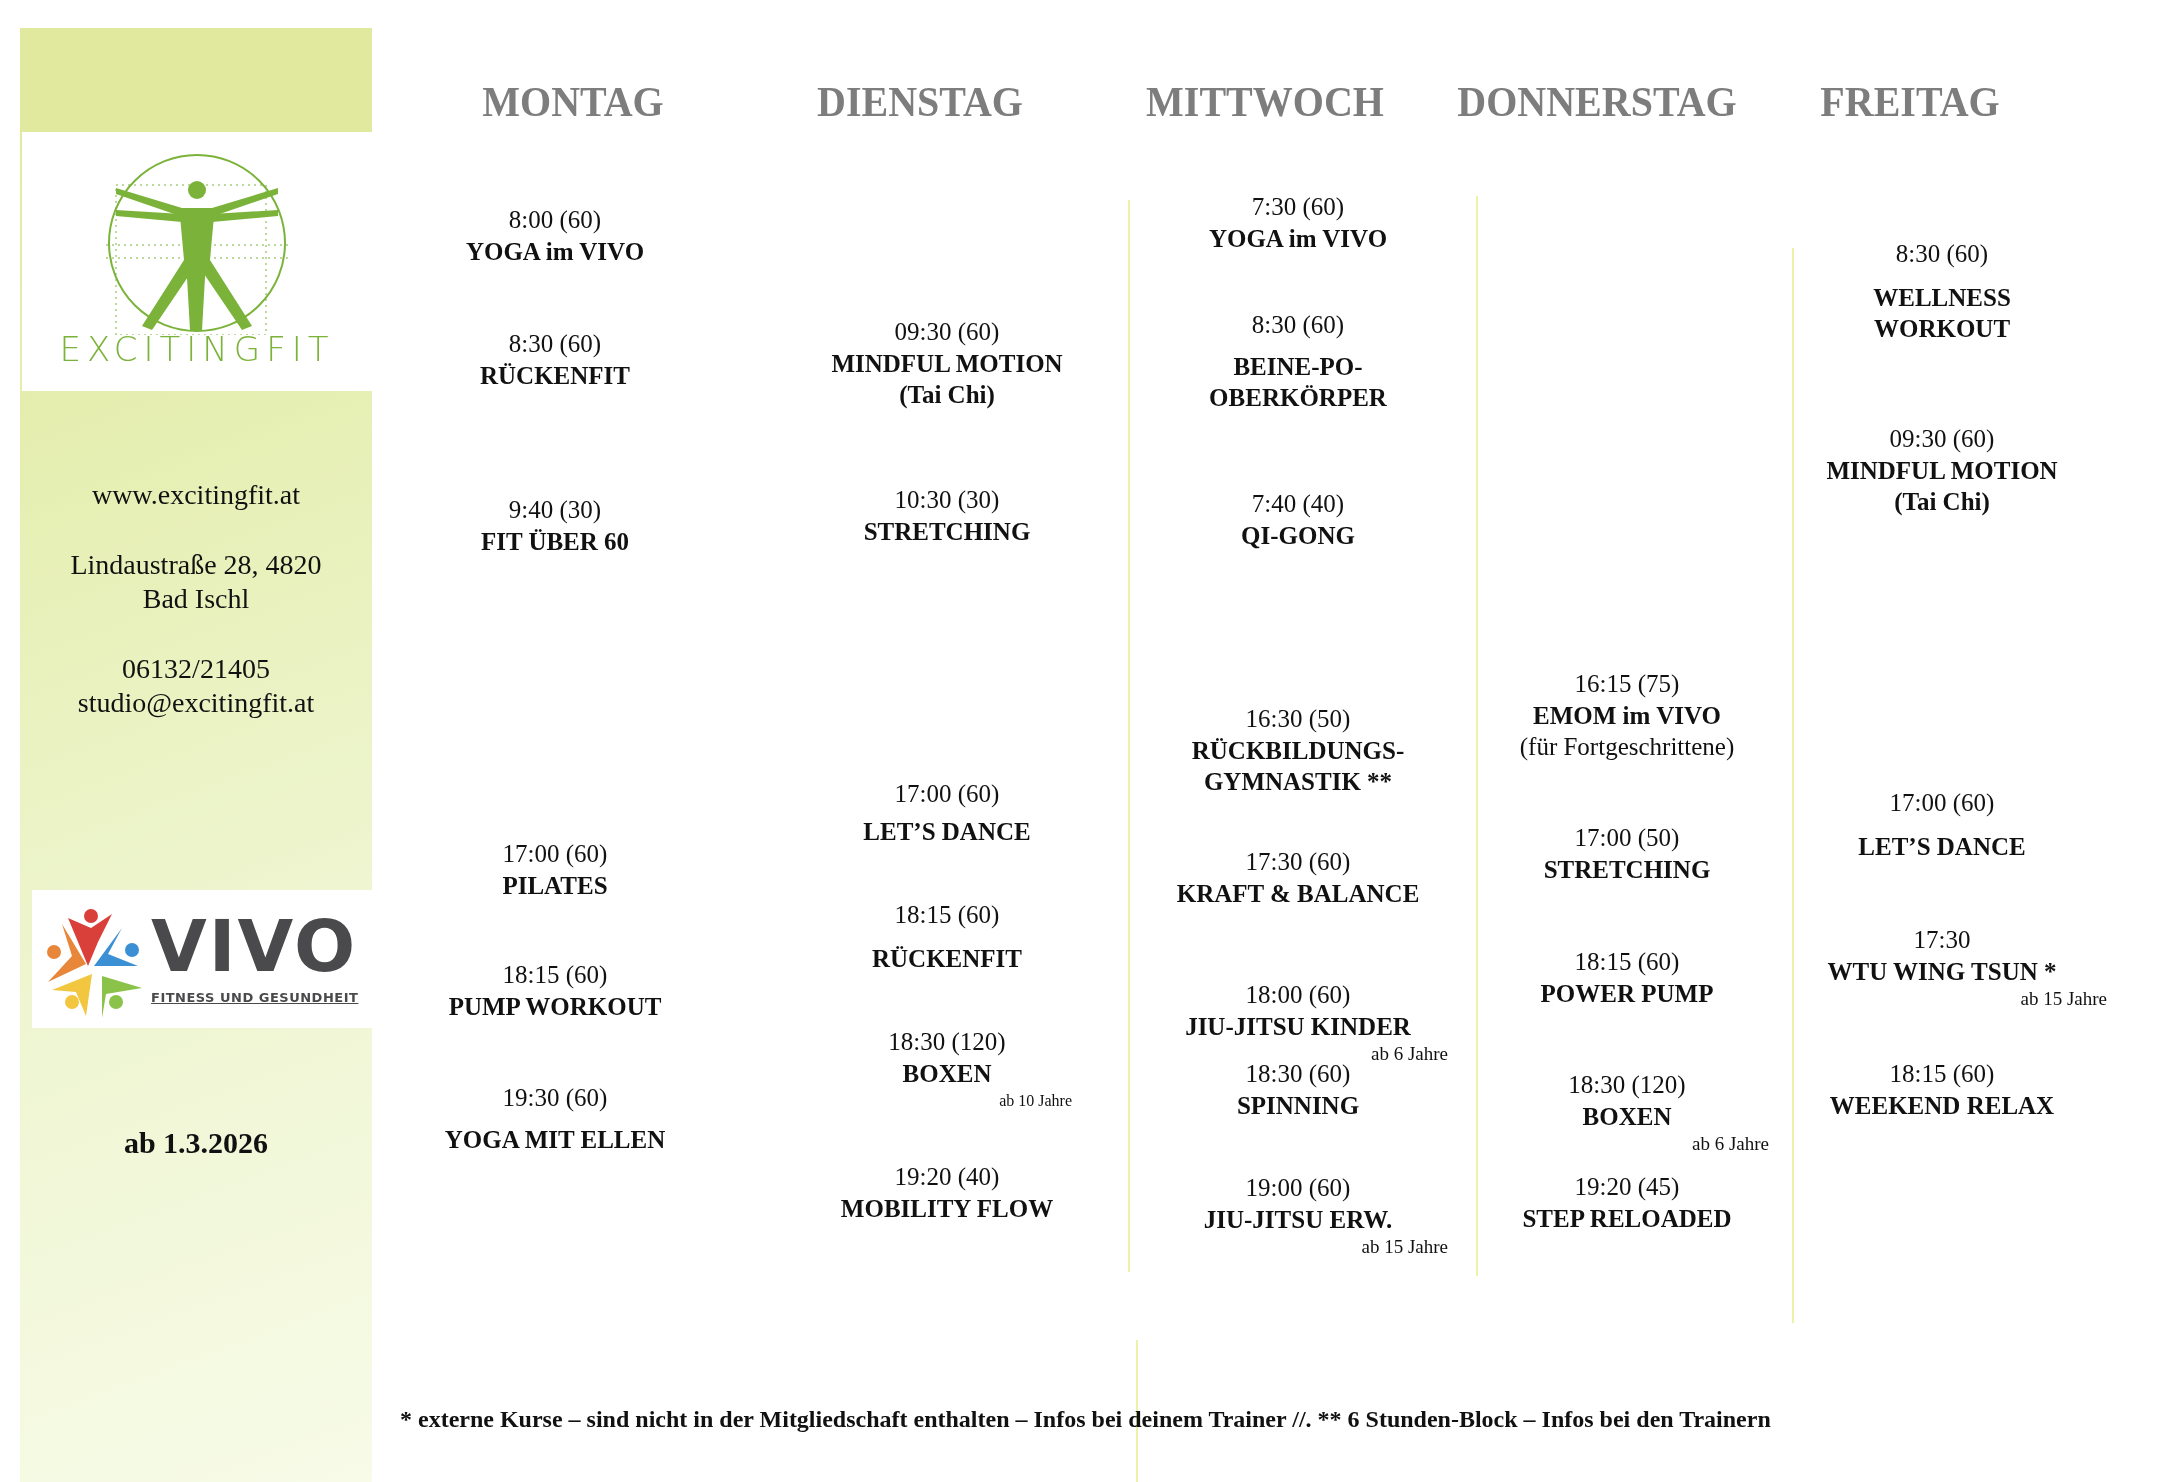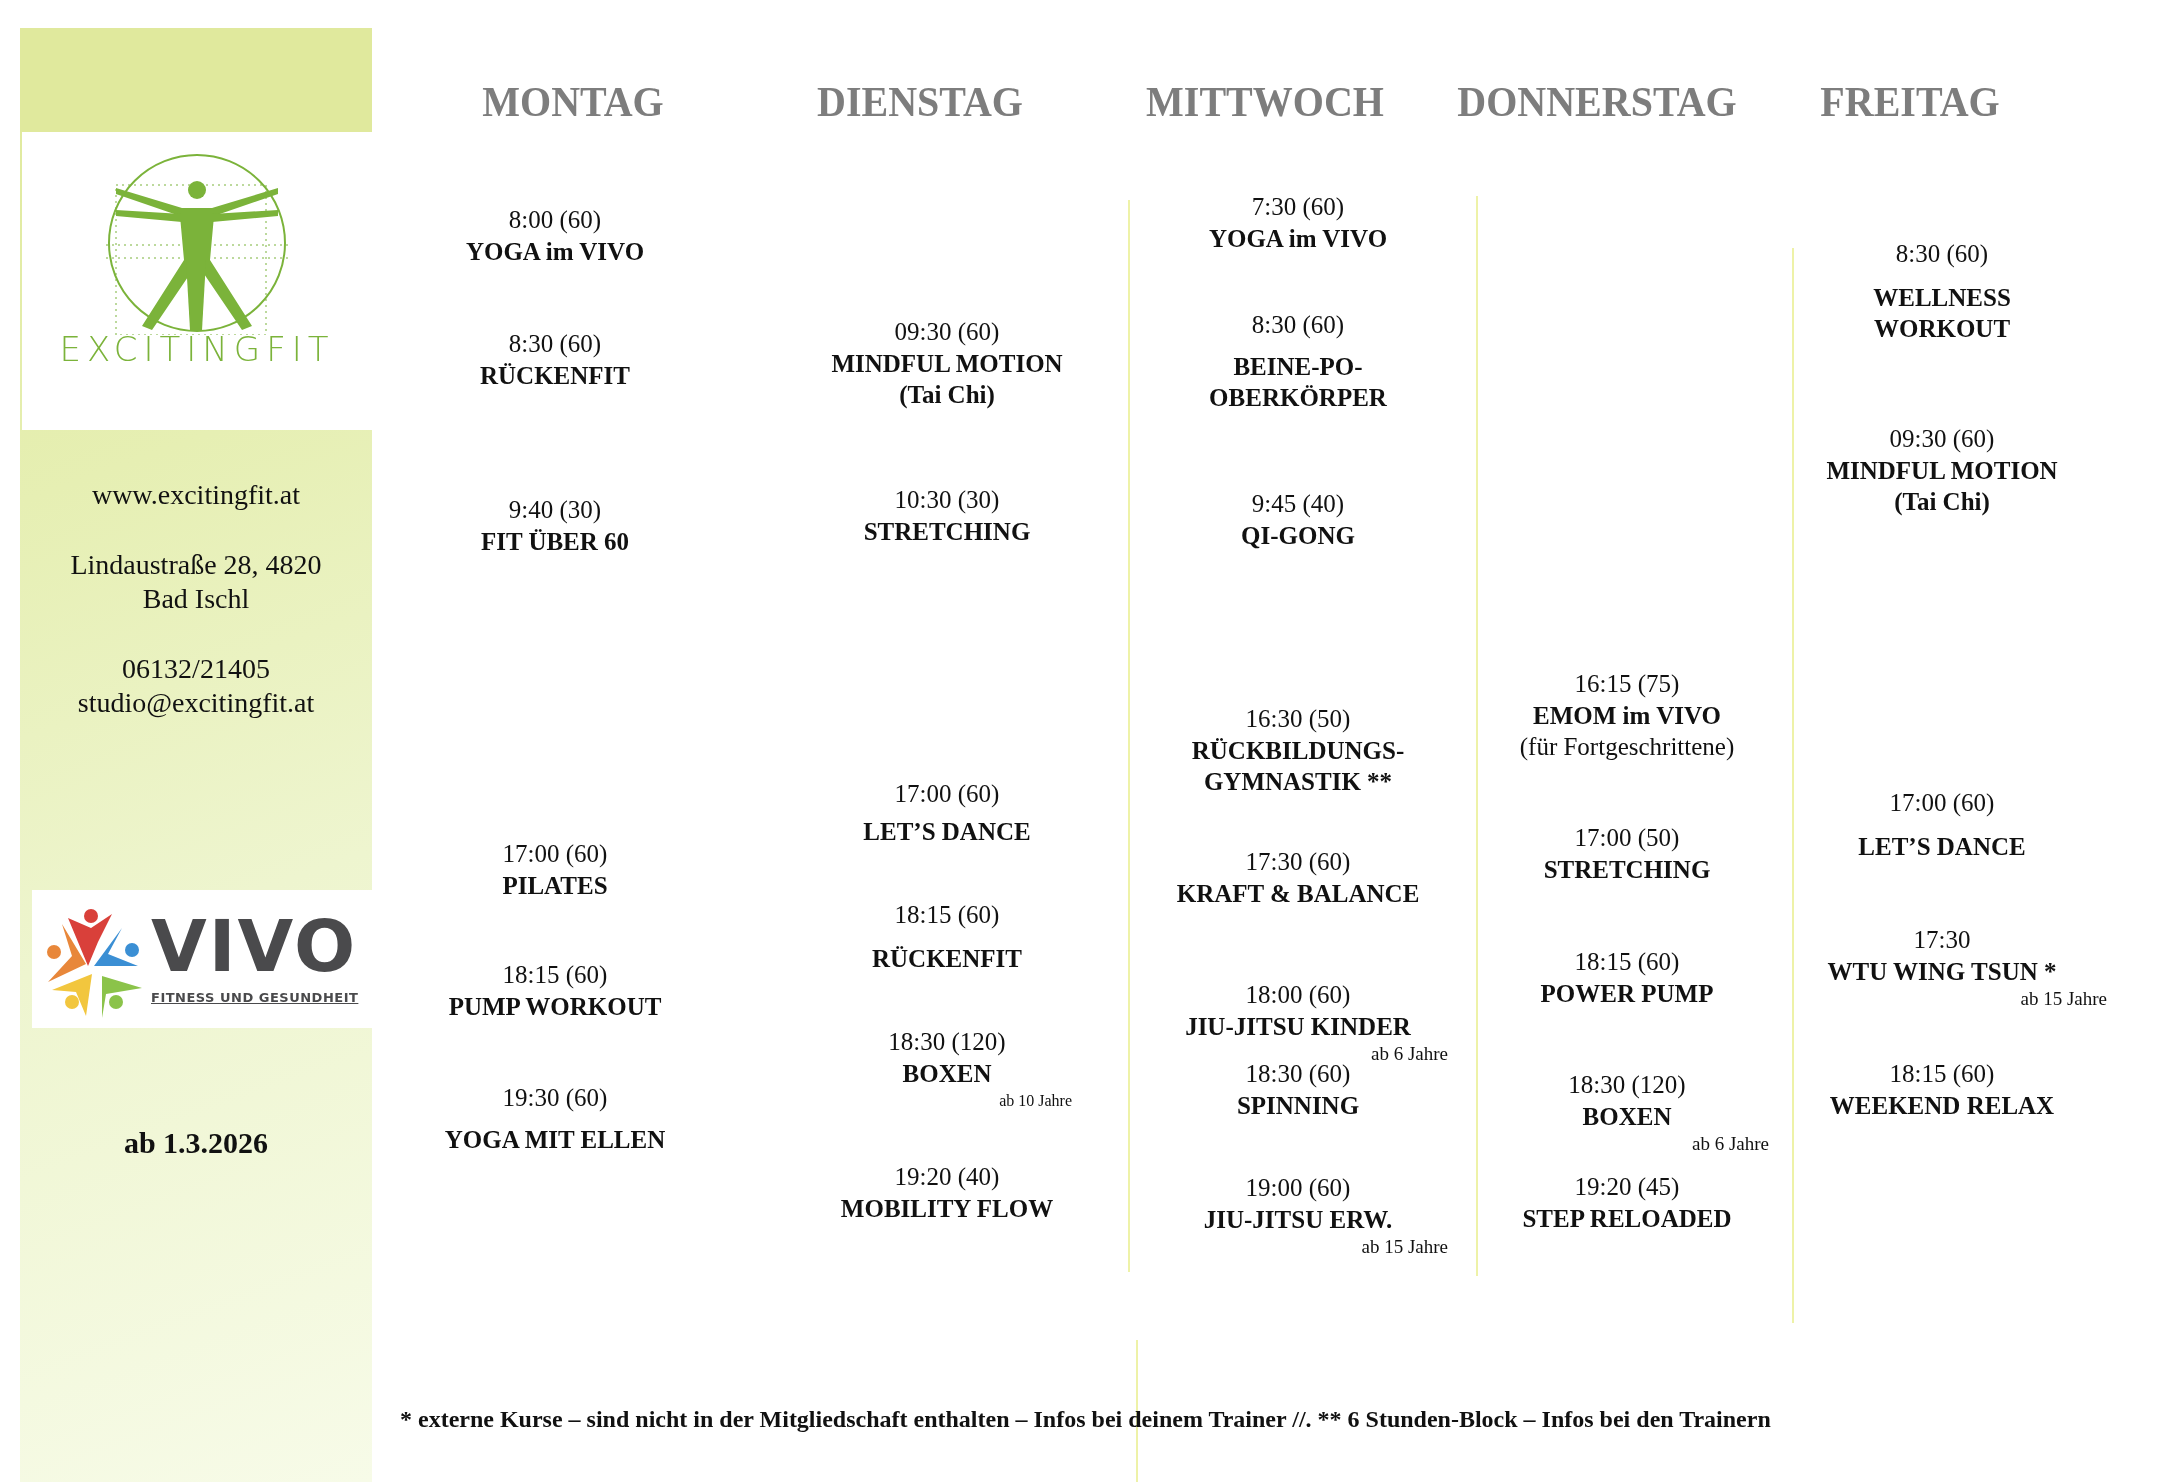--- a/index.html
+++ b/index.html
@@ -8,21 +8,21 @@
     background: #ffffff;
     font-family: "Liberation Serif", "DejaVu Serif", serif;
     color: #111;
   }
   .sidebar {
     position: absolute; left: 20px; top: 28px; width: 352px; height: 1454px;
     background: linear-gradient(160deg, #dfe99a 0%, #e6efb3 30%, #eef5cf 60%, #f7fbe8 100%);
   }
   .sb-band-top { position:absolute; left:0; top:0; width:352px; height:104px; background:#e0e99d; }
   .logo-box {
-    position:absolute; left:2px; top:104px; width:350px; height:298px; background:#fff;
+    position:absolute; left:2px; top:104px; width:350px; height:259px; background:#fff;
   }
   .logo-svg { position:absolute; left:80px; top:18px; }
   .logo-word {
     position:absolute; left:0; top:197px; width:350px; text-align:center;
     font-family: "DejaVu Sans", "Liberation Sans", sans-serif; font-size: 34px;
     letter-spacing: 6px; color:#7bb33a; font-weight: 300;
   }
   .contact { position:absolute; left:0; width:352px; text-align:center; font-size:28px; line-height:34px; color:#111; }
   .vivo-box { position:absolute; left:12px; top:862px; width:352px; height:138px; background:#fff; }
   .vivo-word {
@@ -164,21 +164,21 @@
 <div class="entry" style="left:1128px; top:191px;">
   <span class="e-time">7:30 (60)</span>
   <span class="e-name">YOGA im VIVO</span>
 </div>
 <div class="entry" style="left:1128px; top:309px;">
   <span class="e-time">8:30 (60)</span>
   <span class="e-name" style="margin-top:10px;">BEINE-PO-</span>
   <span class="e-name">OBERKÖRPER</span>
 </div>
 <div class="entry" style="left:1128px; top:488px;">
-  <span class="e-time">9:45 (40)</span>
+  <span class="e-time">7:40 (40)</span>
   <span class="e-name">QI-GONG</span>
 </div>
 <div class="entry" style="left:1128px; top:703px;">
   <span class="e-time">16:30 (50)</span>
   <span class="e-name">RÜCKBILDUNGS-</span>
   <span class="e-name">GYMNASTIK **</span>
 </div>
 <div class="entry" style="left:1128px; top:846px;">
   <span class="e-time">17:30 (60)</span>
   <span class="e-name">KRAFT &amp; BALANCE</span>

